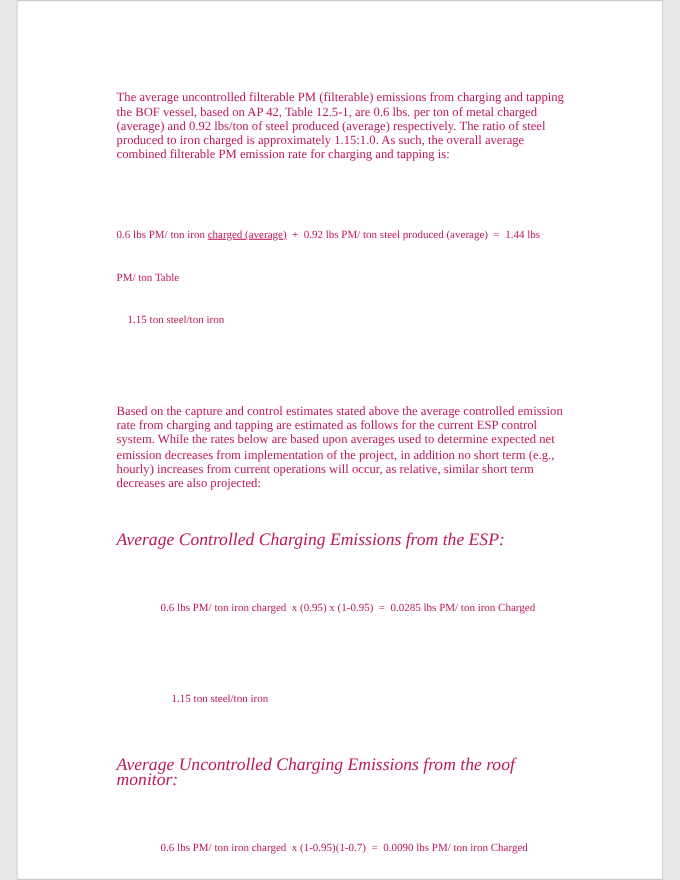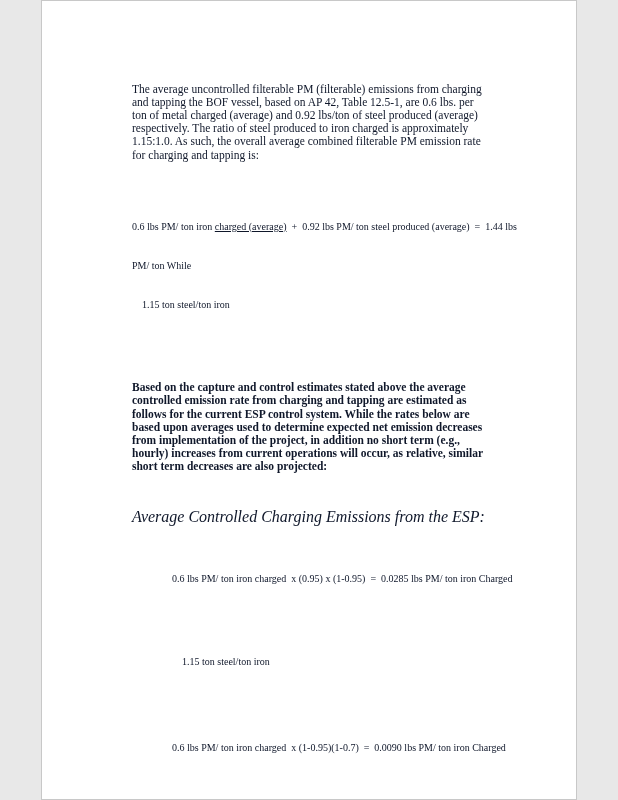--- a/index.html
+++ b/index.html
@@ -2,43 +2,43 @@
 <html><head>
 <meta charset="utf-8">
 <style>
   html, body {
     margin: 0;
     padding: 0;
     background: #e8e8e8;
   }
   .page {
     position: relative;
-    width: 536px;
+    width: 588px;
     height: 800px;
     margin: 0 auto;
     background: #ffffff;
     border: 1px solid #c8c8c8;
     box-sizing: border-box;
     overflow: hidden;
     font-family: "Liberation Serif", "DejaVu Serif", serif;
-    color: #0f172a;
+    color: #be185d;
   }
   .content {
     position: absolute;
     top: 70px;
     left: 90px;
     right: 86px;
   }
   .para {
     font-size: 11.5px;
     line-height: 13.2px;
     text-align: left;
   }
   .para.bold {
-    font-weight: bold;
+    font-weight: normal;
   }
   .calc {
     font-size: 10px;
     line-height: 13px;
     white-space: pre;
   }
   .calc-indent {
     margin-left: 40px;
   }
   .denom {
@@ -60,40 +60,41 @@
 </head>
 <body>
 
 <div class="page">
   <div class="content">
 
     <p class="para mb-lg">The average uncontrolled filterable PM (filterable) emissions from charging and tapping the BOF vessel, based on AP 42, Table 12.5-1, are 0.6 lbs. per ton of metal charged (average) and 0.92 lbs/ton of steel produced (average) respectively.  The ratio of steel produced to iron charged is approximately 1.15:1.0. As such, the overall average combined filterable PM emission rate for charging and tapping is:</p>
 
     <div class="calc">
       <div><span>0.6 lbs PM/ ton iron </span><span class="u">charged (average)</span><span>  +  0.92 lbs PM/ ton steel produced (average)  =  1.44 lbs</span></div>
-      <div>PM/ ton While</div>
+      <div>PM/ ton Table</div>
       <div class="denom">1.15 ton steel/ton iron</div>
     </div>
 
     <div style="height:33px"></div>
 
     <p class="para bold">Based on the capture and control estimates stated above the average controlled emission rate from charging and tapping are estimated as follows for the current ESP control system.  While the rates below are based upon averages used to determine expected net emission decreases from implementation of the project, in addition no short term (e.g., hourly) increases from current operations will occur, as relative, similar short term decreases are also projected:</p>
 
     <div style="height:25px"></div>
 
     <div class="heading mb-md">Average Controlled Charging Emissions from the ESP:</div>
 
     <div class="calc calc-indent">
       <div>0.6 lbs PM/ ton iron charged  x (0.95) x (1-0.95)  =  0.0285 lbs PM/ ton iron Charged</div>
       <div class="gap-line"></div>
       <div class="denom">1.15 ton steel/ton iron</div>
     </div>
 
     <div style="height:21px"></div>
 
+    <div class="heading mb-md">Average Uncontrolled Charging Emissions from the roof monitor:</div>
 
     <div class="calc calc-indent">
       <div>0.6 lbs PM/ ton iron charged  x (1-0.95)(1-0.7)  =  0.0090 lbs PM/ ton iron Charged</div>
       
       
       
     </div>
 
   </div>
 </div>

